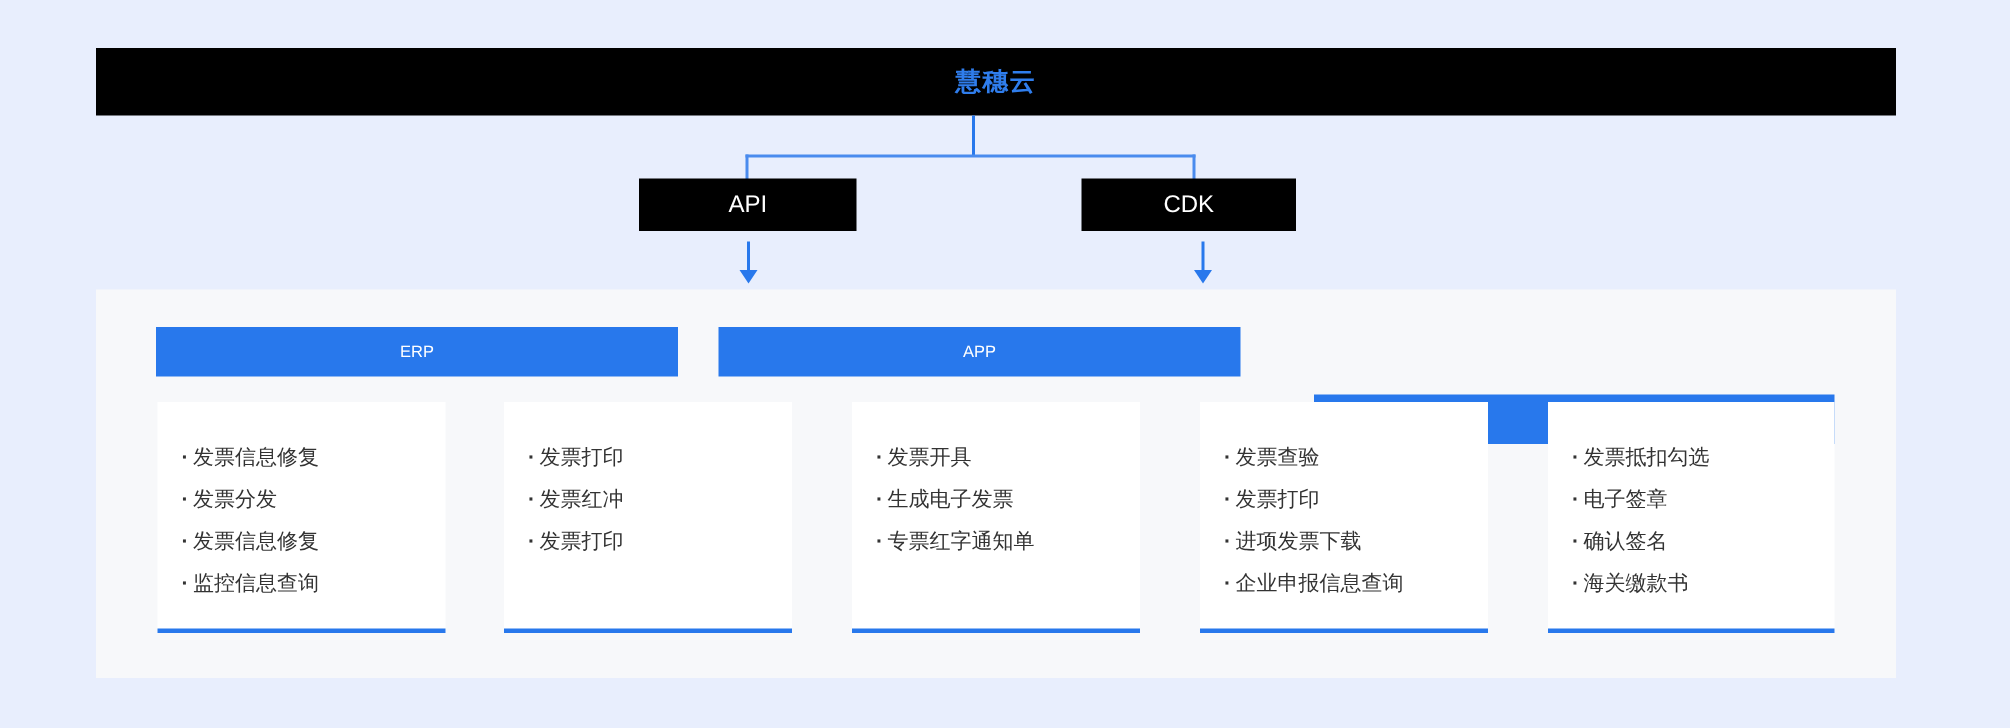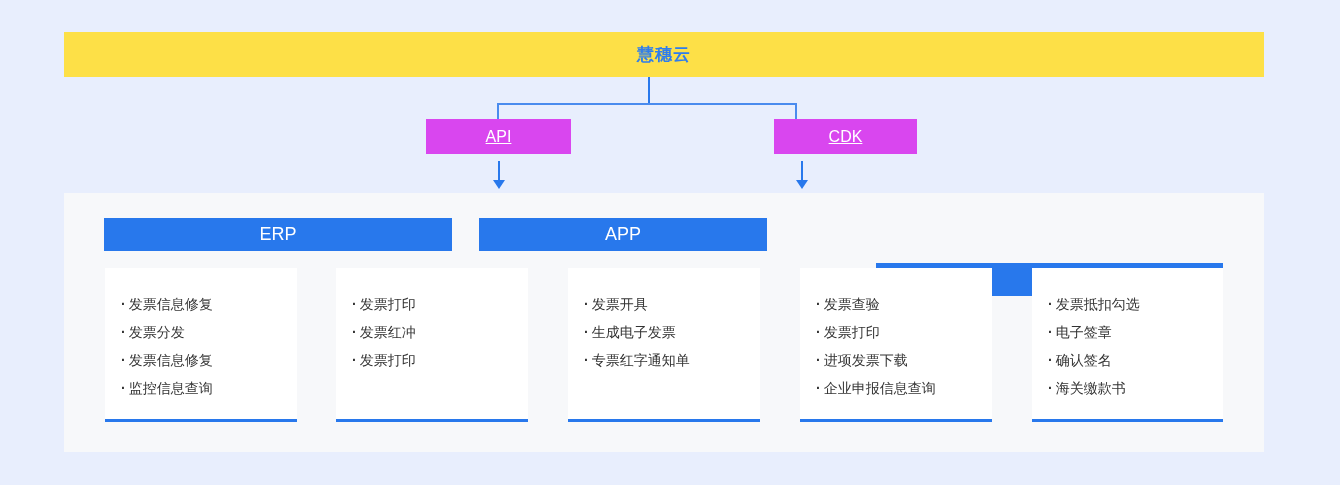--- a/index.html
+++ b/index.html
@@ -8,41 +8,41 @@
     font-family: "Liberation Sans", "DejaVu Sans", sans-serif;
     background: #E8EEFD;
     position: relative;
     overflow: hidden;
   }
   .page { position: absolute; left: 0; top: 0; width: 1340px; height: 485px; }
 
   
   .top-band {
     position: absolute; left: 64px; top: 32px; width: 1200px; height: 45px;
-    background: #fde047;
+    background: #000000;
     display: flex; align-items: center; justify-content: center;
   }
   .title {
     color: #2F7DEC; font-size: 17px; font-weight: bold; letter-spacing: 1px;
   }
 
   
   .stem   { position: absolute; left: 648px; top: 77px;  width: 2px;  height: 27px; background: #2878EC; }
   .hline  { position: absolute; left: 497px; top: 103px; width: 300px; height: 2px; background: #4A8BEE; }
   .drop-left  { position: absolute; left: 497px; top: 103px; width: 2px; height: 17px; background: #4A8BEE; }
   .drop-right { position: absolute; left: 795px; top: 103px; width: 2px; height: 17px; background: #4A8BEE; }
 
   
   .node {
     position: absolute; top: 119px; height: 35px;
-    background: #d946ef; color: #FFFFFF; font-size: 16px;
-    display: flex; align-items: center; justify-content: center; text-decoration: underline;
+    background: #000000; color: #FFFFFF; font-size: 16px;
+    display: flex; align-items: center; justify-content: center;
   }
   .node-api { left: 426px; width: 145px; }
-  .node-cdk { left: 774px; width: 143px; }
+  .node-cdk { left: 721px; width: 143px; }
 
   
   .arrow { position: absolute; top: 161px; width: 12px; height: 29px; }
   .arrow-left  { left: 493px; }
   .arrow-right { left: 796px; }
   .arrow-line {
     position: absolute; left: 5px; top: 0; width: 2px; height: 20px; background: #2878EC;
   }
   .arrow-head {
     position: absolute; left: 0; top: 19px; width: 0; height: 0;
@@ -52,25 +52,25 @@
 
   
   .panel {
     position: absolute; left: 64px; top: 193px; width: 1200px; height: 259px;
     background: #F7F8FA;
   }
 
   
   .bar {
     position: absolute; top: 218px; height: 33px;
-    background: #2878EC; color: #FFFFFF; font-size: 18px;
+    background: #2878EC; color: #FFFFFF; font-size: 11px;
     display: flex; align-items: center; justify-content: center;
   }
   .bar-erp { left: 104px; width: 348px; }
-  .bar-app { left: 479px; width: 288px; }
+  .bar-app { left: 479px; width: 348px; }
   .bar-oa  { left: 876px; width: 347px; margin-top: 45px; }
 
   
   .card {
     position: absolute; top: 268px; width: 192px; height: 154px;
     background: #FFFFFF;
     border-bottom: 3px solid #2878EC;
     padding: 22px 12px 0 16px;
   }
   .card1 { left: 105px; }

